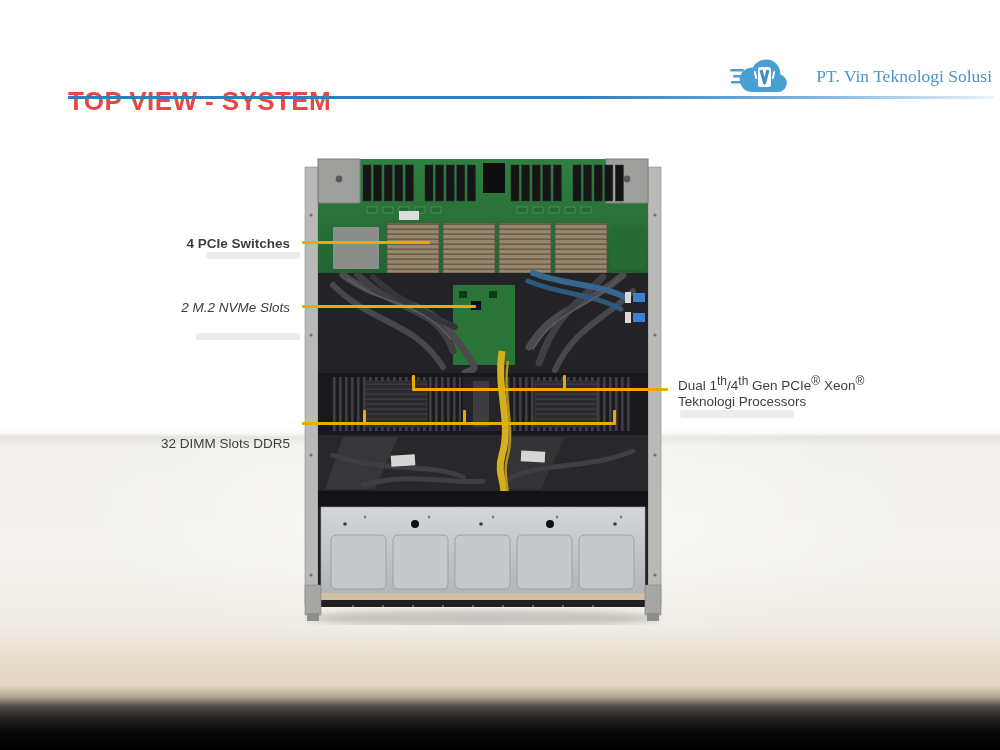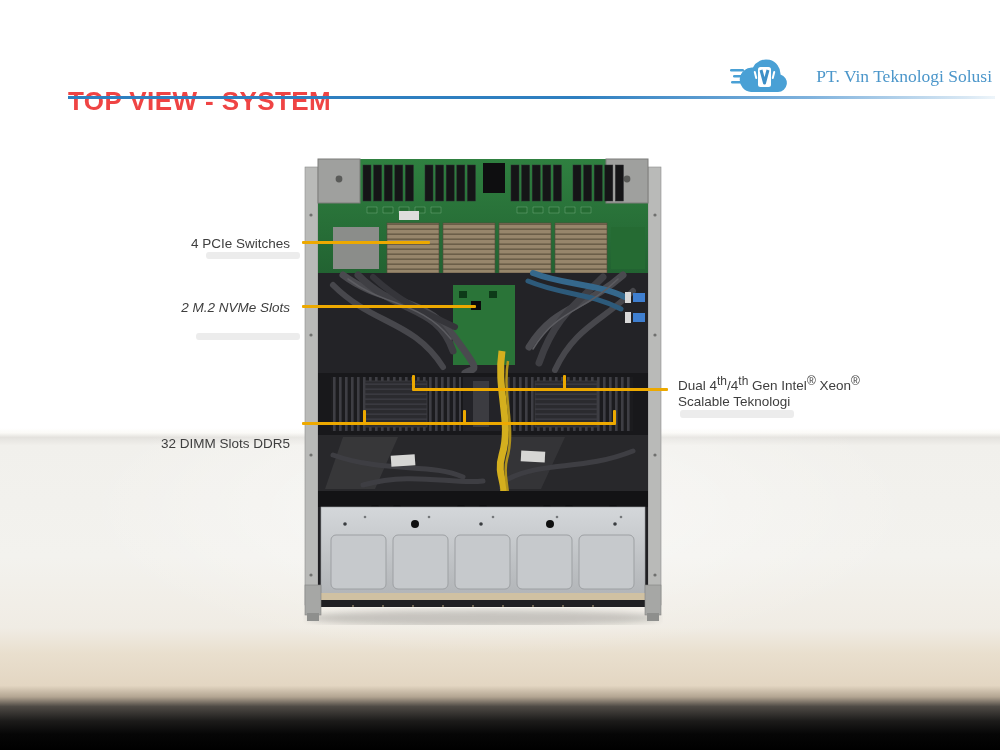--- a/index.html
+++ b/index.html
@@ -283,33 +283,33 @@
           <circle cx="290" cy="451" r="1"></circle>
       </g>
 
       <rect x="2" y="430" width="16" height="30" fill="#a6a7a5" stroke="#828381" stroke-width=".6"></rect>
       <rect x="4" y="458" width="12" height="8" fill="#8e8f8d"></rect>
       <rect x="342" y="430" width="16" height="30" fill="#a6a7a5" stroke="#828381" stroke-width=".6"></rect>
       <rect x="344" y="458" width="12" height="8" fill="#8e8f8d"></rect>
     </g>
   </svg>
 
-  <div class="callout-label lbl-right" style="left:130px;top:236px;width:160px;">4 PCIe Switches</div>
+  <div class="callout-label lbl-right" style="left:130px;top:236px;width:160px;font-weight:bold;">4 PCIe Switches</div>
   <div class="cl-line" style="left:302px;top:241px;width:128px;"></div>
 
   <div class="callout-label lbl-right" style="left:130px;top:300px;width:160px;font-style:italic;">2 M.2 NVMe Slots</div>
   <div class="cl-line" style="left:302px;top:305px;width:174px;"></div>
 
   <div class="callout-label lbl-right" style="left:120px;top:436px;width:170px;">32 DIMM Slots DDR5</div>
   <div class="cl-line" style="left:302px;top:422px;width:314px;"></div>
   <div class="cl-tick" style="left:363px;top:410px;height:14px;"></div>
   <div class="cl-tick" style="left:463px;top:410px;height:14px;"></div>
   <div class="cl-tick" style="left:613px;top:410px;height:14px;"></div>
 
   <div class="cl-line" style="left:412px;top:388px;width:256px;"></div>
   <div class="cl-tick" style="left:412px;top:375px;height:15px;"></div>
   <div class="cl-tick" style="left:563px;top:375px;height:15px;"></div>
   <div class="callout-label" style="left:678px;top:373px;line-height:16px;">
-    <div><span>Dual 4</span><span class="sup">th</span><span>/4</span><span class="sup">th</span><span> Gen Intel</span><span class="sup">®</span><span> Xeon</span><span class="sup">®</span></div>
-    <div>Scalable Teknologi</div>
+    <div><span>Dual 1</span><span class="sup">th</span><span>/4</span><span class="sup">th</span><span> Gen PCIe</span><span class="sup">®</span><span> Xeon</span><span class="sup">®</span></div>
+    <div>Teknologi Processors</div>
   </div>
 
 </div>
 
 </body></html>

